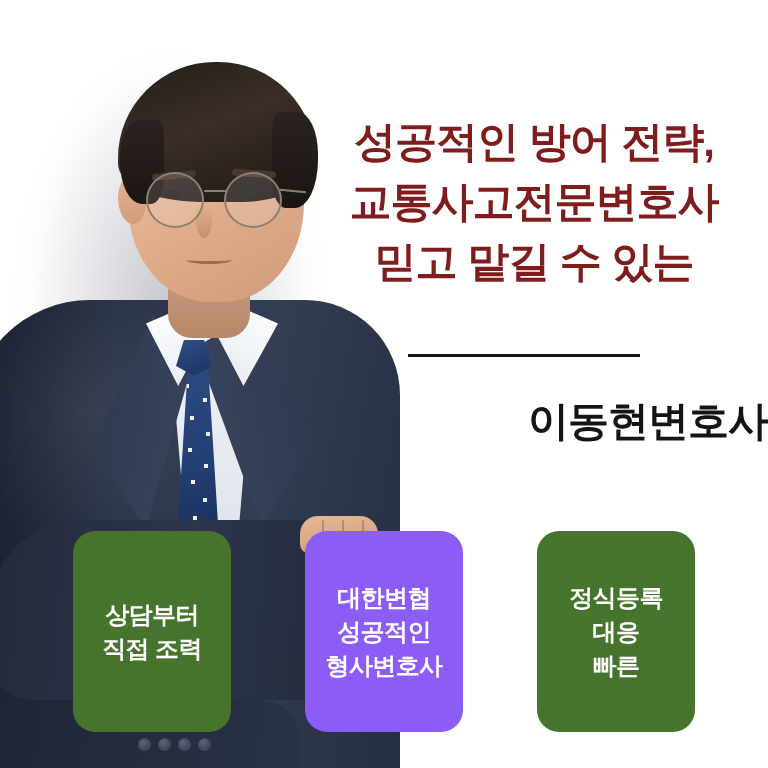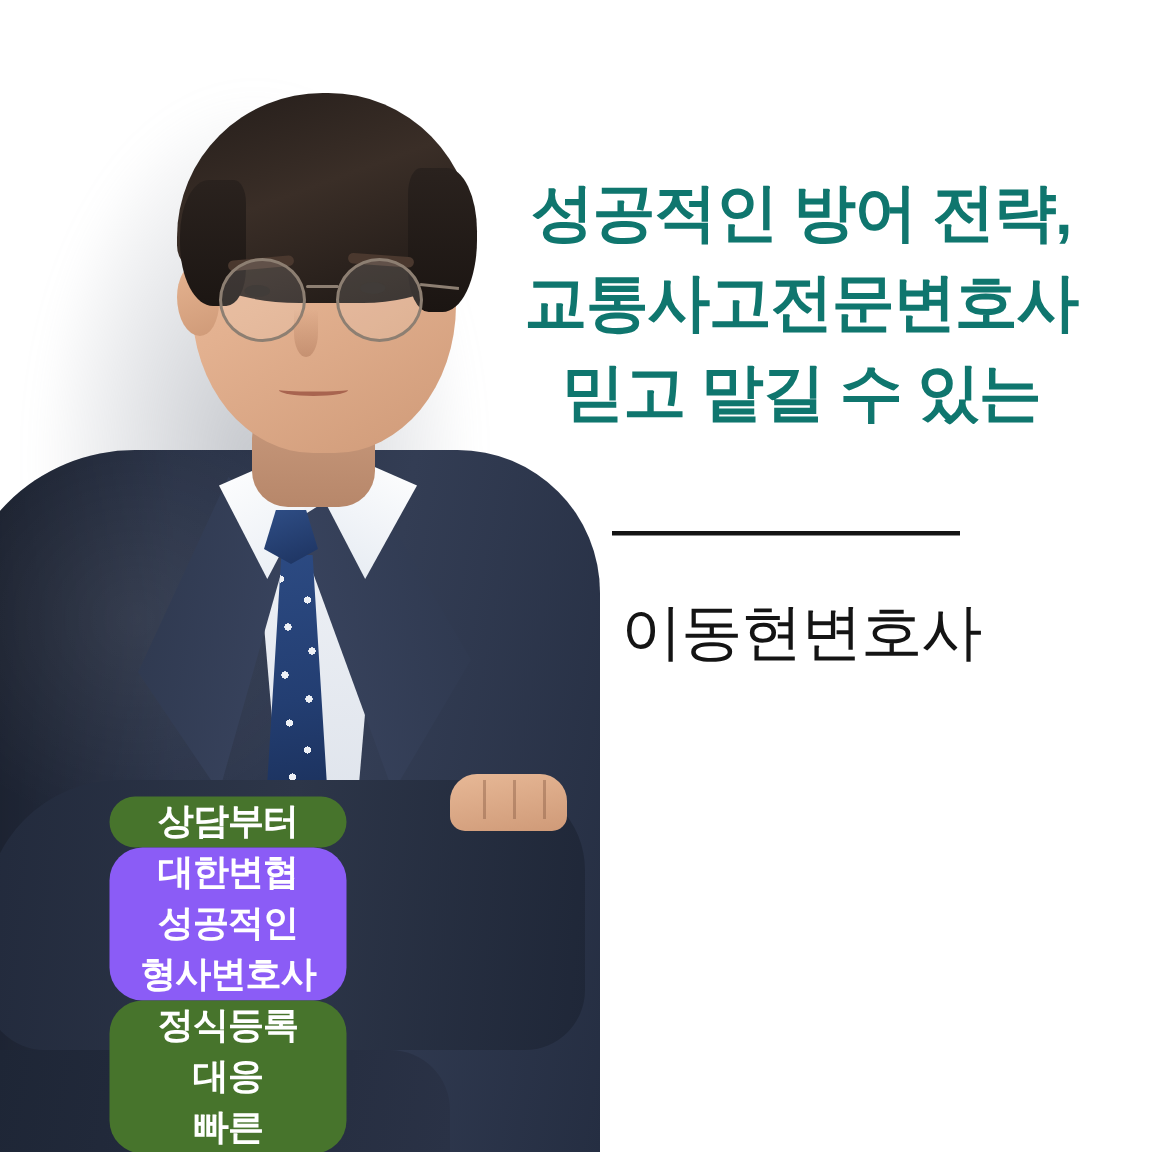--- a/index.html
+++ b/index.html
@@ -229,35 +229,34 @@
 
   .divider {
     position:absolute; left:408px; top:354px;
     width:232px; height:3px;
     background:#141414;
   }
 
   .lawyer-name {
     position:absolute; left:300px; top:398px;
     width:468px;
-    text-align:center;
+    text-align:right;
     font-size:41px;
     line-height:46px;
-    font-weight:normal;
+    font-weight:bold;
     letter-spacing:-1px;
     color:#141414;
   }
 
   
   .cards {
     position:absolute; left:73px; top:531px;
-    width:546px; height:201px;
+    width:622px; height:201px;
     display:flex;
     justify-content:space-between;
-    flex-direction:column;
   }
   .card {
     width:158px; height:201px;
     border-radius:22px;
     display:flex;
     align-items:center;
     justify-content:center;
     text-align:center;
     color:#ffffff;
     font-size:24px;
@@ -309,34 +308,35 @@
       <div class="finger-sep" style="left:342px"></div>
       <div class="finger-sep" style="left:362px"></div>
       <div class="cuff"></div>
       <div class="button" style="left:138px"></div>
       <div class="button" style="left:158px"></div>
       <div class="button" style="left:178px"></div>
       <div class="button" style="left:198px"></div>
     </div>
   </div>
 
-  <h1 class="headline" style="color: #0f766e;">
+  <h1 class="headline" style="color: #7f1d1d;">
     <span class="hl-line">성공적인 방어 전략,</span>
     <span class="hl-line">교통사고전문변호사</span>
     <span class="hl-line">믿고 맡길 수 있는</span>
   </h1>
 
   <div class="divider" style="background: rgb(20, 20, 20);"></div>
 
   <div class="lawyer-name" style="color: rgb(20, 20, 20);">이동현변호사</div>
 
   <div class="cards">
     <div class="card" style="background: rgb(71, 116, 44);">
       <span>
         <span class="card-line">상담부터</span>
+        <span class="card-line">직접 조력</span>
       </span>
     </div>
     <div class="card" style="background: #8b5cf6; text-align: center;">
       <span>
         <span class="card-line">대한변협</span>
         <span class="card-line">성공적인</span>
         <span class="card-line">형사변호사</span>
       </span>
     </div>
     <div class="card" style="background: rgb(71, 116, 44);">

